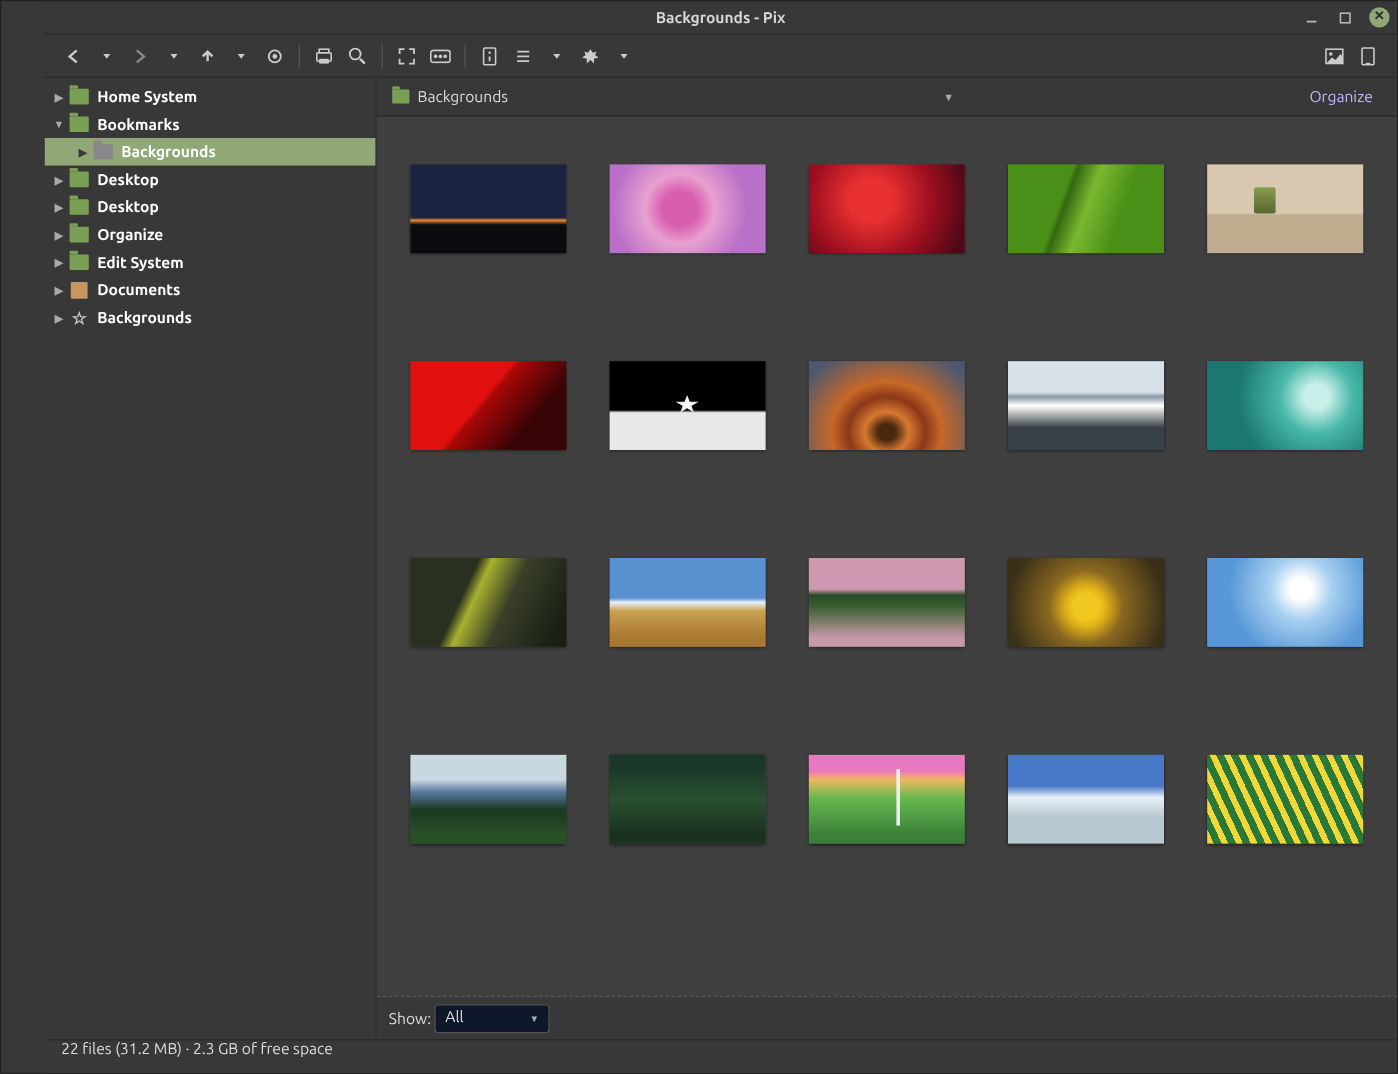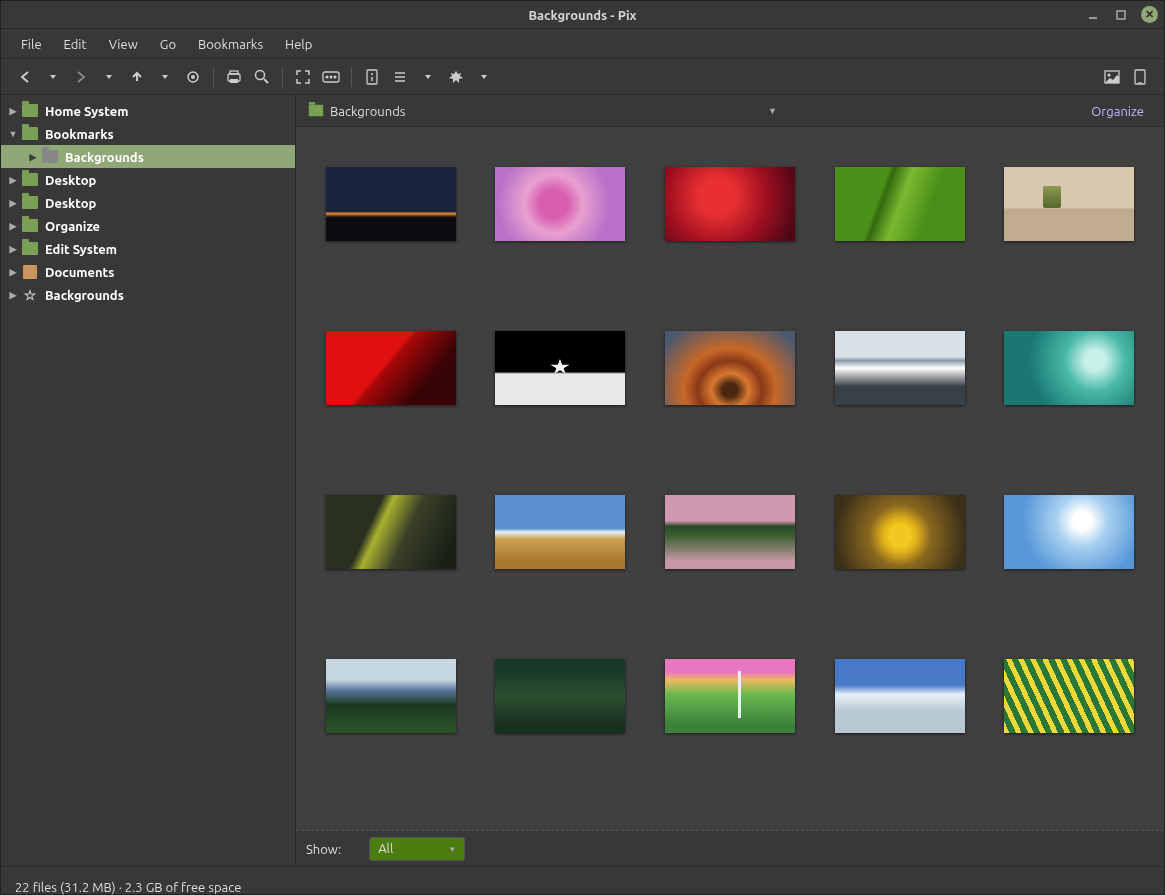--- a/index.html
+++ b/index.html
@@ -1,18 +1,18 @@
 <!DOCTYPE html>
 <html><head>
 <meta charset="utf-8">
 <style>
   * { box-sizing: border-box; margin: 0; padding: 0; font-family: "Ubuntu", "Segoe UI", sans-serif; }
   body { background: #1a1a1a; width: 1165px; height: 895px; overflow: hidden; color: #e0e0e0; font-size: 13px; user-select: none; }
   
-  .window { width: 1165px; height: 895px; background: #383838; display: flex; flex-direction: column; border: 1px solid #222; }
+  .window { width: 1165px; height: 895px; background: #383838; display: flex; flex-direction: column; border: 1px solid #222; padding-left: 36px; }
   
   
   .titlebar { height: 28px; background: #383838; display: flex; align-items: center; justify-content: center; position: relative; border-bottom: 1px solid #2a2a2a; }
   .titlebar-title { font-weight: 600; color: #d6d6d6; font-size: 13px; }
   .window-controls { position: absolute; right: 6px; display: flex; gap: 12px; align-items: center; }
   .wc { width: 16px; height: 16px; display: flex; align-items: center; justify-content: center; cursor: pointer; color: #bbb; }
   .wc-close { width: 17px; height: 17px; border-radius: 50%; background: #8fa876; color: #2b2b2b; font-weight: bold; font-size: 11px; line-height: 17px; text-align: center; }
   
   
   .menubar { height: 30px; background: #383838; display: flex; align-items: center; padding: 0 10px; gap: 2px; border-bottom: 1px solid #2a2a2a; }
@@ -44,27 +44,27 @@
   .location-bar { height: 32px; background: #383838; display: flex; align-items: center; padding: 0 12px; border-bottom: 1px solid #2a2a2a; }
   .loc-folder { display: flex; align-items: center; gap: 6px; color: #ddd; }
   .loc-dropdown { margin-left: auto; margin-right: 24px; color: #aaa; font-size: 9px; cursor: pointer; padding: 4px 12px; position: absolute; left: 460px; }
   .location-bar { position: relative; }
   .organize-btn { margin-left: auto; color: #c4b5fd; cursor: pointer; padding: 4px 8px; }
   
   .thumb-area { flex: 1; overflow-y: auto; background: #404040; padding: 40px 10px 20px 10px; }
   .thumb-grid { display: grid; grid-template-columns: repeat(5, 166px); justify-content: space-around; row-gap: 90px; }
   .thumb { width: 130px; height: 74px; cursor: pointer; box-shadow: 0 1px 3px rgba(0,0,0,0.6); justify-self: center; }
   
-  .filter-bar { height: 36px; background: #383838; display: flex; align-items: center; padding: 0 10px; border-top: 1px dashed #555; gap: 28px; }
+  .filter-bar { height: 36px; background: #383838; display: flex; align-items: center; padding: 0 10px; border-top: 1px dashed #555; gap: 3px; }
   .filter-label { color: #ddd; }
-  .filter-select { background: #4d7c0f; border: 1px solid #555; color: #ddd; padding: 3px 30px 3px 8px; height: 24px; border-radius: 3px; cursor: pointer; position: relative; min-width: 96px; }
+  .filter-select { background: #0f172a; border: 1px solid #555; color: #ddd; padding: 3px 30px 3px 8px; height: 24px; border-radius: 3px; cursor: pointer; position: relative; min-width: 96px; }
   .filter-select::after { content: "▼"; font-size: 8px; color: #aaa; position: absolute; right: 8px; top: 50%; transform: translateY(-50%); }
   
   
-  .statusbar { height: 28px; background: #383838; display: flex; align-items: flex-end; padding: 0 14px; color: #ddd; border-top: 1px solid #2a2a2a; font-size: 13px; }
+  .statusbar { height: 28px; background: #383838; display: flex; align-items: flex-start; padding: 0 14px; color: #ddd; border-top: 1px solid #2a2a2a; font-size: 13px; }
   
   
   .folder-icon { width: 16px; height: 13px; background: #c8a95e; border-radius: 1px; position: relative; }
   .folder-icon::before { content: ""; position: absolute; top: -3px; left: 0; width: 7px; height: 3px; background: #c8a95e; border-radius: 1px 1px 0 0; }
   .folder-icon.green { background: #7aa055; }
   .folder-icon.green::before { background: #7aa055; }
   .folder-icon.grey { background: #888; }
   .folder-icon.grey::before { background: #888; }
   .star-icon::before { content: "☆"; color: #ccc; font-size: 14px; }
   .catalog-icon { width: 14px; height: 14px; background: #c8965e; border-radius: 1px; }
@@ -109,28 +109,20 @@
         </div>
       <div class="wc">
           <svg width="10" height="10">
             <rect x="1" y="1" width="8" height="8" fill="none" stroke="#bbb" stroke-width="1.3"></rect>
           </svg>
         </div>
       <div class="wc-close">✕</div>
     </div>
   </div>
 
-  <div class="menubar">
-    <div class="menu-item">File</div>
-    <div class="menu-item">Edit</div>
-    <div class="menu-item">View</div>
-    <div class="menu-item">Go</div>
-    <div class="menu-item">Bookmarks</div>
-    <div class="menu-item">Help</div>
-  </div>
 
   <div class="toolbar">
     <div class="tb-btn">
         <svg width="14" height="14">
           <path d="M10 2 L4 7 L10 12" fill="none" stroke="#ccc" stroke-width="2"></path>
         </svg>
       </div>
     <div class="tb-btn">
         <svg width="8" height="8">
           <path d="M1 2 L4 6 L7 2" fill="#ccc"></path>

